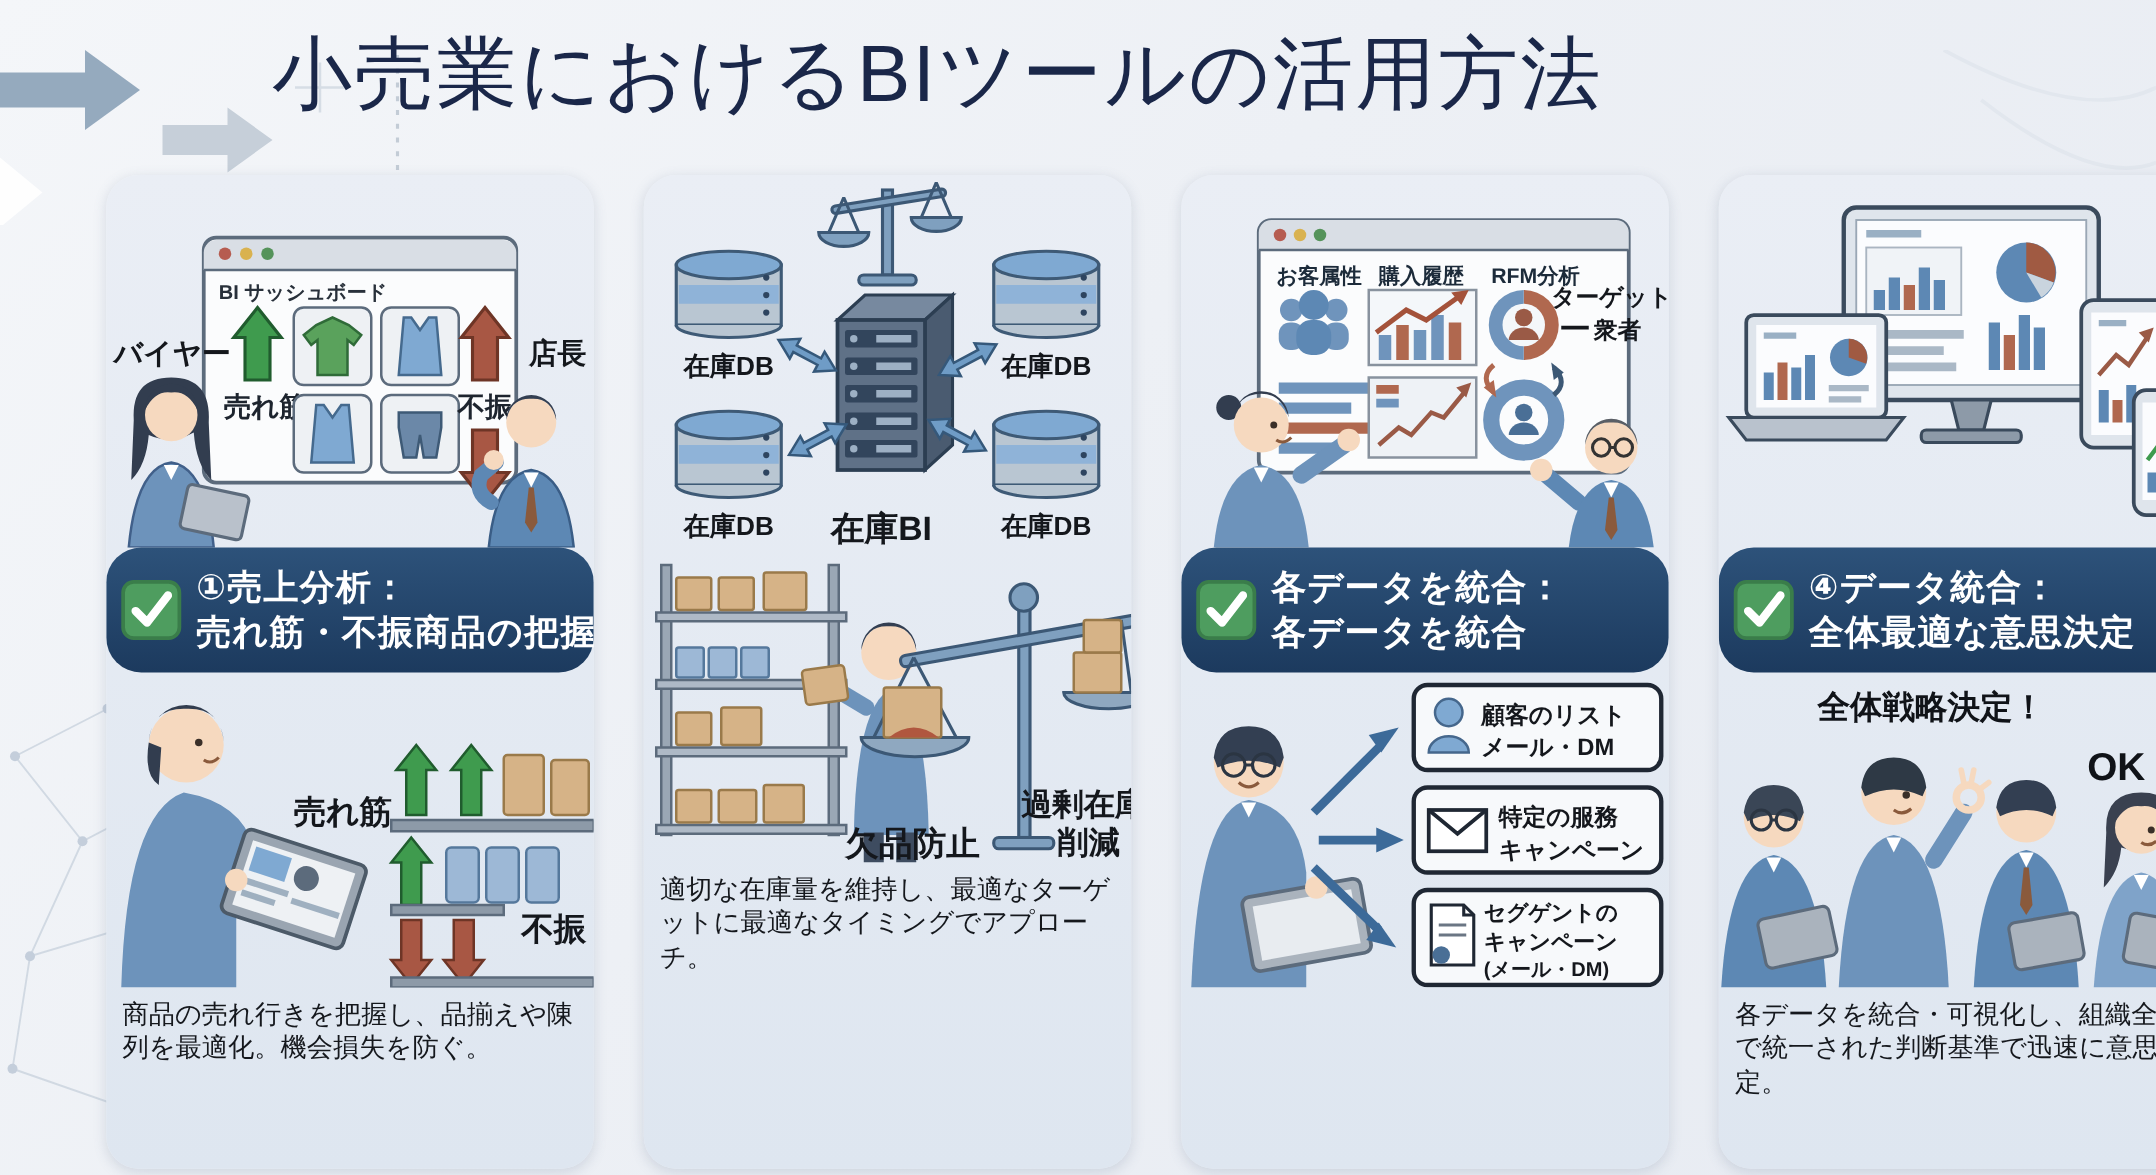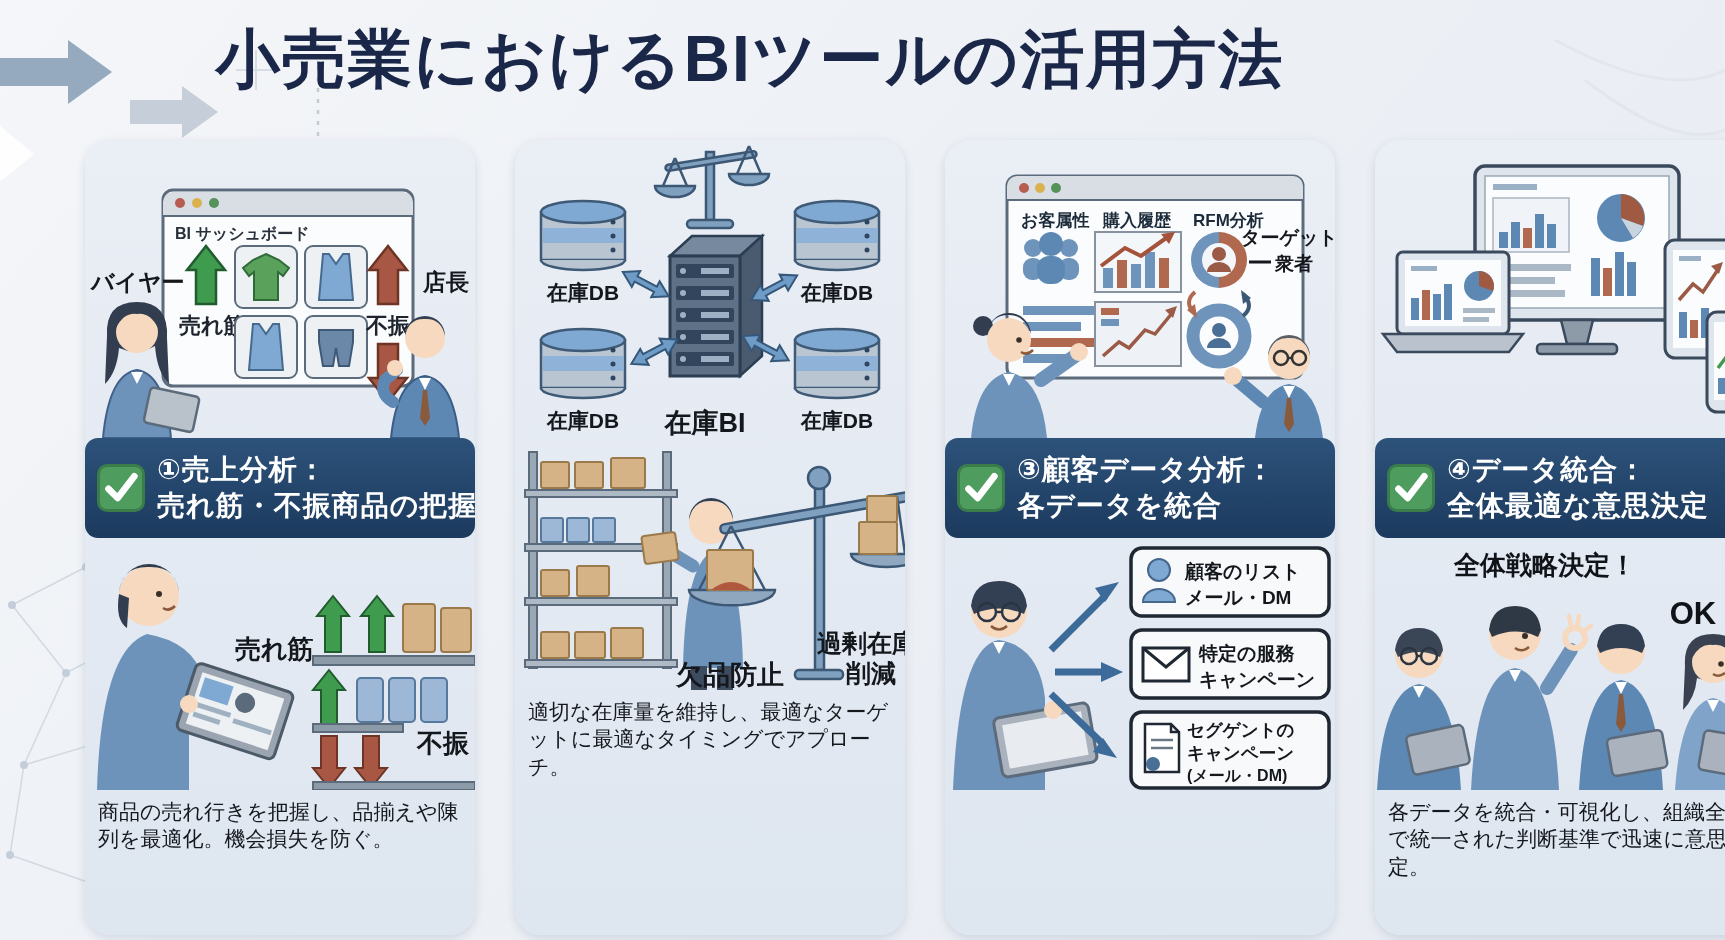--- a/index.html
+++ b/index.html
@@ -3,34 +3,34 @@
 <meta charset="utf-8">
 <style>
   html,body{margin:0;padding:0}
   body{
     width:1725px;height:940px;overflow:hidden;position:relative;
     background:linear-gradient(130deg,#f4f6f9 0%,#edf0f5 45%,#e7ebf2 100%);
     font-family:"Liberation Sans","DejaVu Sans",sans-serif;
   }
   .title{
     position:absolute;top:16px;left:0;width:1500px;margin:0;text-align:center;
-    font-size:64px;font-weight:700;color:#1a2749;letter-spacing:2px;
+    font-size:64px;font-weight:400;color:#1a2749;letter-spacing:2px;
   }
   .deco{position:absolute;pointer-events:none}
   .cards{position:absolute;top:140px;left:85px;display:flex;gap:40px}
   .card{
     flex:none;width:390px;height:795px;border-radius:26px;overflow:hidden;
     background:linear-gradient(180deg,#eaeef5,#dee6f0);
     box-shadow:0 3px 10px rgba(90,110,140,.20);
     display:flex;flex-direction:column;
   }
   .illo{display:block;flex:none}
   .banner{
     flex:none;height:100px;display:flex;align-items:center;box-sizing:border-box;
-    padding:0 8px 0 12px;border-radius:13px;color:#fff;
+    padding:0 8px 0 12px;border-radius:28px;color:#fff;
     background:linear-gradient(180deg,#2d527a,#1c3a5e);
   }
   .check{
     flex:none;width:48px;height:48px;border-radius:10px;margin-right:12px;
     background:#4e9d5f;border:3px solid #3a7d4a;box-sizing:border-box;
     display:flex;align-items:center;justify-content:center;
   }
   .banner-text{font-weight:700;font-size:28px;line-height:1.28;letter-spacing:1px;white-space:nowrap}
   .desc{
     margin:8px 13px 0;font-size:21px;line-height:1.3;font-weight:400;
@@ -447,21 +447,21 @@
       </g>
     </svg>
 
     <div class="banner">
       <div class="check">
         <svg width="40" height="40" viewBox="0 0 48 48">
             <polyline points="9,25 20,36 40,10" fill="none" stroke="#fff" stroke-width="8" stroke-linecap="round" stroke-linejoin="round"></polyline>
           </svg>
       </div>
       <div class="banner-text">
-        <div>③顧客データ分析：</div>
+        <div>各データを統合：</div>
         <div>各データを統合</div>
       </div>
     </div>
 
     <svg class="illo" width="390" height="252" viewBox="0 0 390 252">
 
       <g>
         <circle cx="54" cy="72" r="28" fill="#f6d9bf"></circle>
         <path d="M26,68 q3,-25 28,-25 q25,0 28,25 l-3,8 q-25,-11 -50,0 z" fill="#333f52"></path>
         <circle cx="42" cy="74" r="9" fill="none" stroke="#2b3542" stroke-width="2.5"></circle>

